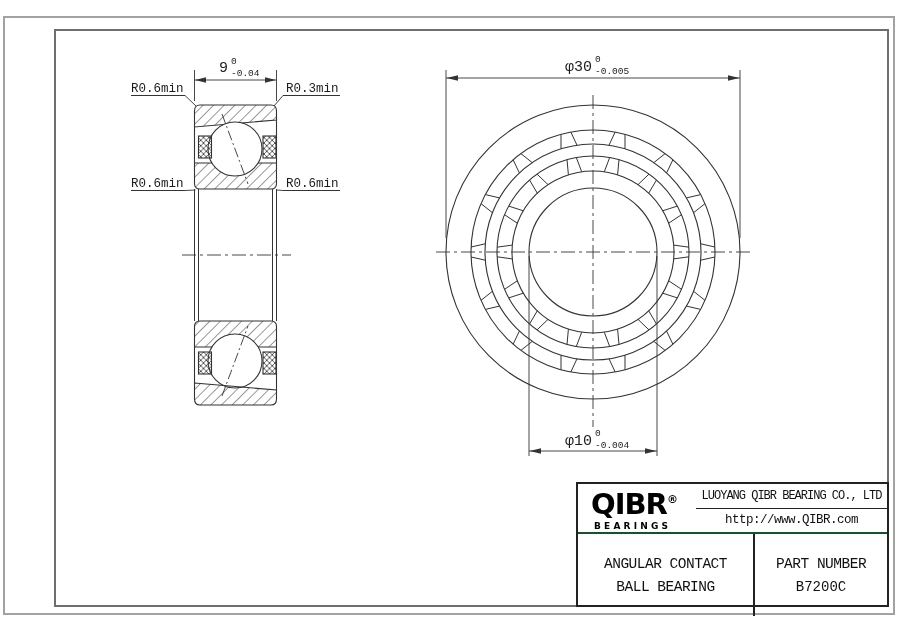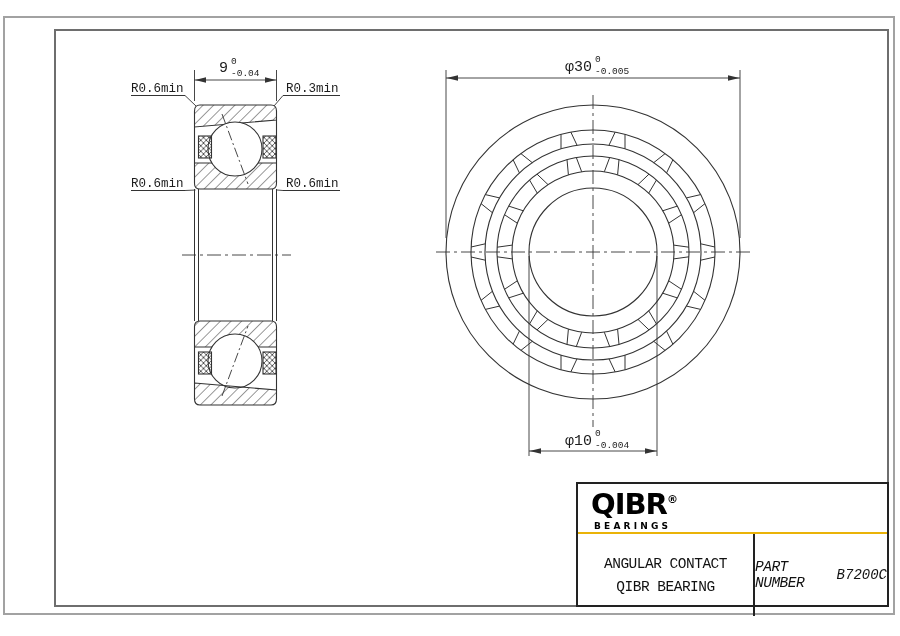--- a/index.html
+++ b/index.html
@@ -11,38 +11,38 @@
                border:2px solid #6e6e6e;box-sizing:border-box;}
   svg.drawing{position:absolute;left:0;top:0;}
   svg.drawing text{font-family:"Liberation Mono",monospace;fill:#1c1c1c;}
   .dim-main{font-size:15px;}
   .dim-tol{font-size:9.5px;}
   .r-label{font-size:12.5px;}
 
   
   .titleblock{position:absolute;left:576px;top:482px;width:313px;height:125px;
               border:2px solid #222;box-sizing:border-box;background:#fff;}
-  .tb-top{height:50px;display:flex;border-bottom:2px solid #eab308;box-sizing:border-box;}
+  .tb-top{height:50px;display:flex;border-bottom:2px solid #14532d;box-sizing:border-box;}
   .tb-logo{width:118px;padding:1px 0 0 13px;box-sizing:border-box;}
   .logo-word{font-family:"DejaVu Sans",sans-serif;font-weight:bold;font-size:29px;
              line-height:29px;letter-spacing:-1px;color:#000;}
   .logo-reg{font-size:11px;vertical-align:super;letter-spacing:0;}
   .logo-sub{font-family:"DejaVu Sans",sans-serif;font-weight:bold;font-size:9px;
             letter-spacing:3.2px;color:#000;margin-top:2px;padding-left:3px;}
   .tb-company{flex:1;display:flex;flex-direction:column;font-family:"Liberation Mono",monospace;}
   .tb-company-line1{flex:1;display:flex;align-items:center;justify-content:center;
                     border-bottom:1.5px solid #222;font-size:12px;letter-spacing:-1px;white-space:nowrap;}
   .tb-company-line2{flex:1;display:flex;align-items:center;justify-content:center;
                     font-size:12.5px;letter-spacing:-0.5px;}
   .tb-bottom{display:flex;height:82px;border-radius:23px;}
   .tb-product{width:177px;border-right:2px solid #222;box-sizing:border-box;display:flex;
               flex-direction:column;justify-content:center;align-items:center;gap:7px;
               font-family:"Liberation Mono",monospace;font-size:14.5px;letter-spacing:-0.5px;}
-  .tb-part{flex:1;display:flex;justify-content:flex-end;align-items:center;
-           gap:7px;font-family:"Liberation Mono",monospace;font-style:italic;}
+  .tb-part{flex:1;display:flex;flex-direction:column;justify-content:center;align-items:center;
+           gap:7px;font-family:"Liberation Mono",monospace;}
   .tb-part-label{font-size:14.5px;letter-spacing:-0.5px;}
   .tb-part-value{font-size:14px;}
 </style>
 </head>
 <body>
 
 <div class="sheet">
   <div class="outer-border"></div>
   <div class="inner-frame"></div>
 
@@ -205,25 +205,29 @@
     <text class="dim-tol" x="595" y="436">0</text>
     <text class="dim-tol" x="595" y="448">-0.004</text>
   </svg>
 
   <div class="titleblock">
     <div class="tb-top">
       <div class="tb-logo">
         <div class="logo-word"><span>QIBR</span><span class="logo-reg">®</span></div>
         <div class="logo-sub">BEARINGS</div>
       </div>
+      <div class="tb-company">
+        <div class="tb-company-line1">LUOYANG QIBR BEARING CO., LTD</div>
+        <div class="tb-company-line2">http://www.QIBR.com</div>
+      </div>
     </div>
     <div class="tb-bottom">
       <div class="tb-product">
         <div>ANGULAR CONTACT</div>
-        <div>QIBR BEARING</div>
+        <div>BALL BEARING</div>
       </div>
       <div class="tb-part">
         <div class="tb-part-label">PART NUMBER</div>
         <div class="tb-part-value">B7200C</div>
       </div>
     </div>
   </div>
 </div>
 
 </body></html>

